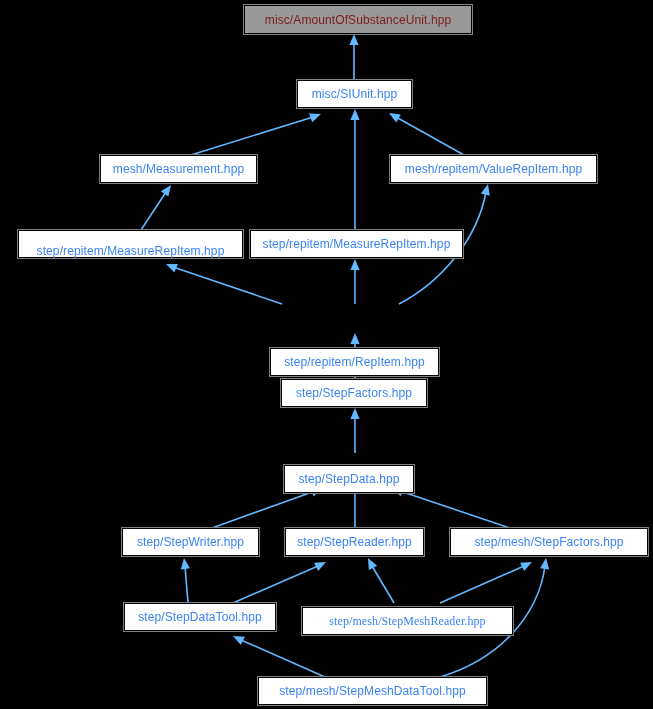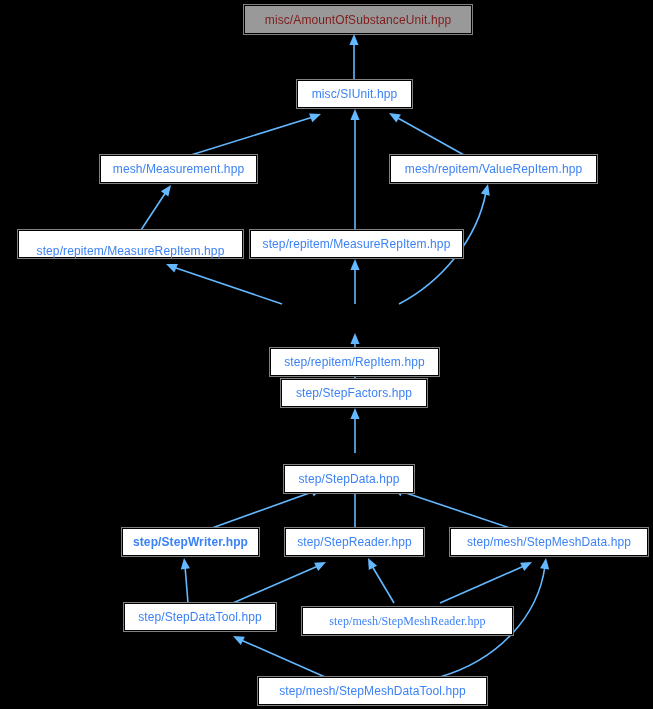--- a/index.html
+++ b/index.html
@@ -149,28 +149,28 @@
       </div>
       <div class="node" style="left: 270px; top: 304px; width: 169px; height: 28px; margin-top: 44px;">
         <span class="node-label">step/repitem/RepItem.hpp</span>
       </div>
       <div class="node" style="left: 281px; top: 379px; width: 146px; height: 28px;">
         <span class="node-label">step/StepFactors.hpp</span>
       </div>
       <div class="node" style="left: 284px; top: 453px; width: 130px; height: 28px; margin-top: 12px;">
         <span class="node-label">step/StepData.hpp</span>
       </div>
-      <div class="node" style="left: 122px; top: 528px; width: 137px; height: 28px; font-weight: bold;">
+      <div class="node" style="left: 122px; top: 528px; width: 137px; height: 28px;">
         <span class="node-label">step/StepWriter.hpp</span>
       </div>
       <div class="node" style="left: 285px; top: 528px; width: 139px; height: 28px;">
         <span class="node-label">step/StepReader.hpp</span>
       </div>
       <div class="node" style="left: 450px; top: 528px; width: 198px; height: 28px;">
-        <span class="node-label">step/mesh/StepMeshData.hpp</span>
+        <span class="node-label">step/mesh/StepFactors.hpp</span>
       </div>
       <div class="node" style="left: 124px; top: 603px; width: 152px; height: 28px;">
         <span class="node-label">step/StepDataTool.hpp</span>
       </div>
       <div class="node" style="left: 302px; top: 607px; width: 211px; height: 28px; font-family: Liberation Serif, serif;">
         <span class="node-label">step/mesh/StepMeshReader.hpp</span>
       </div>
       <div class="node" style="left: 258px; top: 677px; width: 229px; height: 28px;">
         <span class="node-label">step/mesh/StepMeshDataTool.hpp</span>
       </div>

